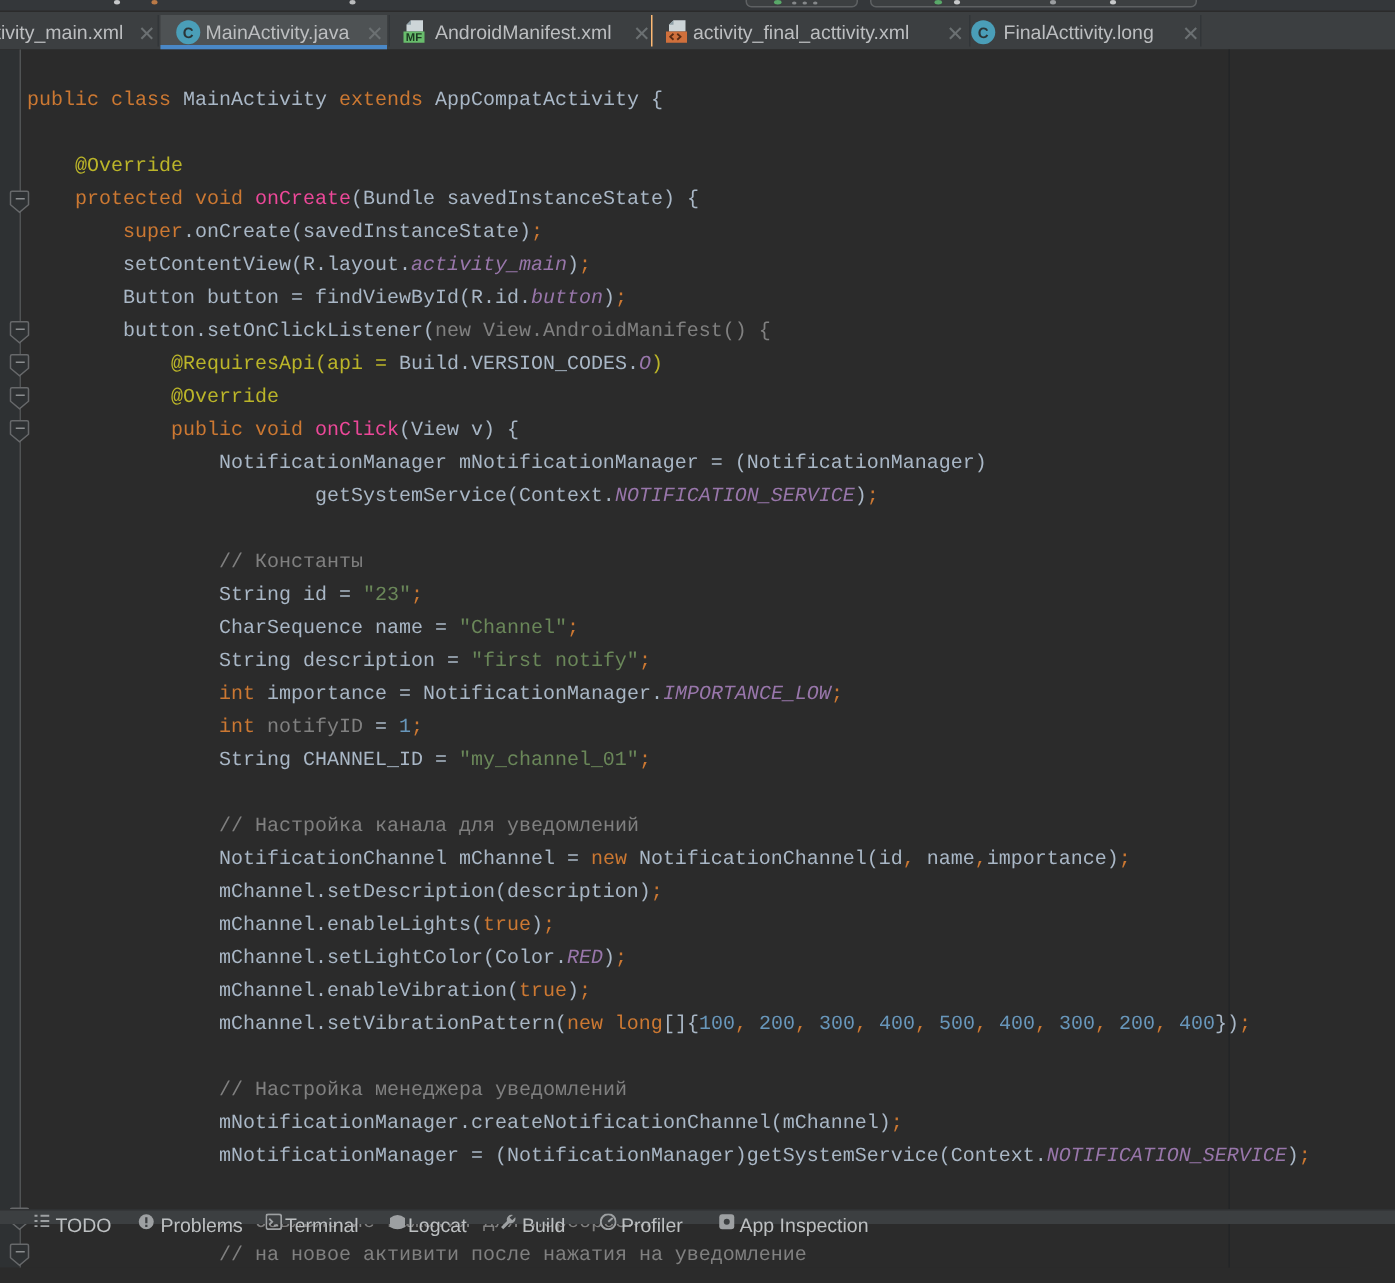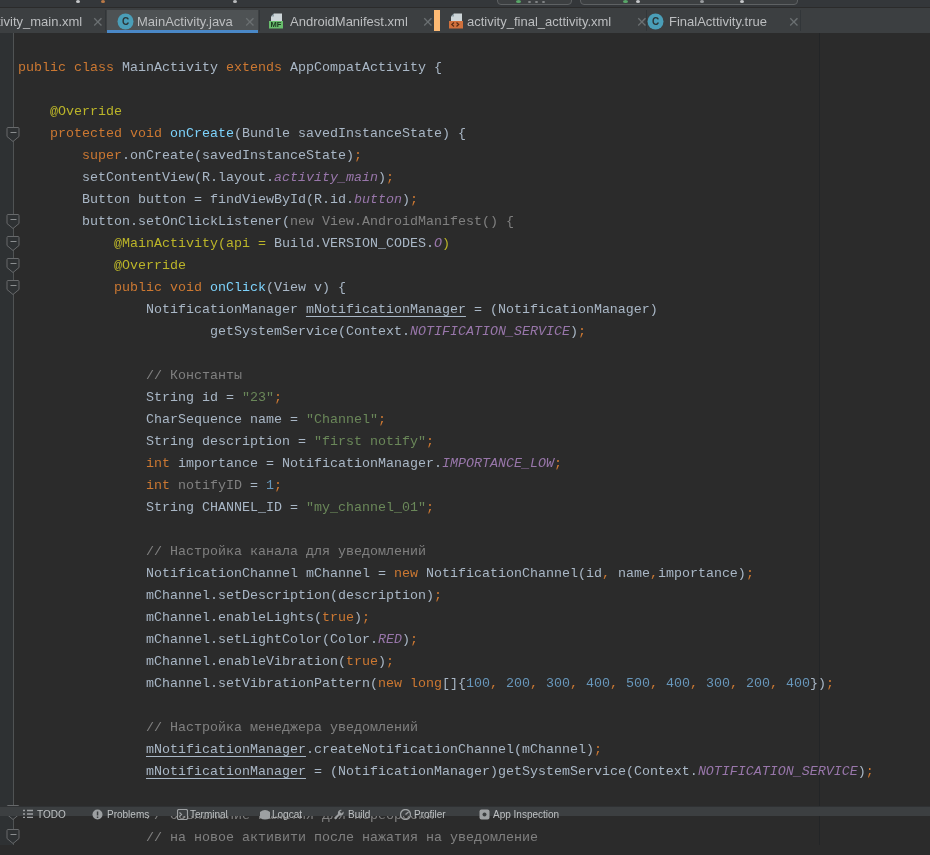--- a/index.html
+++ b/index.html
@@ -19,32 +19,32 @@
   #tab2bg { position:absolute; left:107px; top:2px; width:151px; height:23px; background:#4e5254; }
   #tabul { position:absolute; left:107px; top:22px; width:151px; height:3px; background:#4a88c7; }
 
   
   #editor { position:absolute; left:0; top:33px; width:900px; height:812px; background:#2b2b2b;padding-left:16px; }
   #gutline { position:absolute; left:13px; top:0; width:1px; height:812px; background:#505354; }
   #margin { position:absolute; left:819px; top:0; width:1px; height:812px; background:#232527; }
 
   #code { position:absolute; left:18px; top:24px; font-family:"Liberation Mono", monospace; font-size:13.33px; line-height:22px; color:#a9b7c6; white-space:pre; }
   .k { color:#cc7832; }       
-  .m { color:#7dd3fc; }       
+  .m { color:#ec4899; }       
   .a { color:#bbb529; }       
   .s { color:#6a8759; }       
   .n { color:#6897bb; }       
   .c { color:#808080;margin-top:28px; }       
   .f { color:#9876aa; font-style:italic; }  
   .g { color:#808080; }       
-  .u { text-decoration:underline; text-underline-offset:3px; }
+  .u { text-underline-offset:3px; }
   .sc { color:#cc7832; }      
 
   
-  #statusbar { position:absolute; left:0; top:806px; width:930px; height:10px; background:#3c3f41; border-top:1px solid #2f3133; color:#bdc0c2; font-size:10px; }
+  #statusbar { position:absolute; left:0; top:806px; width:930px; height:10px; background:#3c3f41; border-top:1px solid #2f3133; color:#bdc0c2; font-size:13px; }
   .sbitem { position:absolute; top:2px; white-space:nowrap; }
 </style>
 </head>
 <body>
 <div id="app">
 
   <div id="topstrip">
     <div class="tbtn" style="left:497px; width:75px;"></div>
     <div class="tbtn" style="left:580px; width:218px;"></div>
     <div class="dot" style="left:76px; top:0px; width:4px; height:3px; background:#c6c8ca;"></div>
@@ -78,36 +78,36 @@
     <div class="tab" style="left:259px; width:175px; border-left:1px solid #323639;">
       <svg class="ic" style="position:absolute; left:8px; top:3px;" width="16" height="16" viewBox="0 0 16 16">
         <path d="M6 0.5 h8 v7.5 h-11 v-4.5 z" fill="#cdd5d8"></path>
         <path d="M6 0.5 v3 h-3 z" fill="#8fa0a8"></path>
         <rect x="1" y="8" width="14" height="7.5" fill="#68bd6c"></rect>
         <text x="8" y="14" font-size="7.5" font-family="Liberation Sans" fill="#1d3a22" text-anchor="middle" font-weight="bold">MF</text>
       </svg>
       <span class="lbl" style="left:30px;">AndroidManifest.xml</span>
         <span class="x" style="left:162px;">✕</span>
     </div>
-    <div class="tab" style="left:434px; width:212px; border-left:6px solid #fdba74;">
+    <div class="tab" style="left:434px; width:212px; border-left:1px solid #fdba74;">
       <svg class="ic" style="position:absolute; left:8px; top:3px;" width="16" height="16" viewBox="0 0 16 16">
         <path d="M6 0.5 h8 v7.5 h-11 v-4.5 z" fill="#cdd5d8"></path>
         <path d="M6 0.5 v3 h-3 z" fill="#8fa0a8"></path>
         <rect x="1" y="8" width="14" height="7.5" fill="#d0703c"></rect>
         <path d="M6 9.5 l-2.2 2 2.2 2 M8.5 9.5 l2.2 2 -2.2 2" stroke="#5a2d15" stroke-width="1.2" fill="none"></path>
       </svg>
       <span class="lbl" style="left:27px;">activity_final_acttivity.xml</span>
         <span class="x" style="left:196px;">✕</span>
     </div>
     <div class="tab" style="left:646px; width:155px; border-left:1px solid #323639; border-right:1px solid #323639;">
       <svg class="ic" style="position:absolute; left:0px; top:3px;" width="17" height="17" viewBox="0 0 17 17">
           <circle cx="8.5" cy="8.5" r="8" fill="#4a9eb8"></circle>
           <text x="8.5" y="12.2" font-size="10" font-family="Liberation Sans" fill="#2b3638" text-anchor="middle" font-weight="bold">C</text>
         </svg>
-      <span class="lbl" style="left:22px;">FinalActtivity.true</span>
+      <span class="lbl" style="left:22px;">FinalActtivity.long</span>
         <span class="x" style="left:141px;">✕</span>
     </div>
   </div>
 
   <div id="editor">
     <div id="margin"></div>
     <div id="gutterbg" style="position:absolute; left:0; top:0; width:13px; height:812px; background:#2e3133;"></div>
     <div id="gutline"></div>
     <svg id="folds" style="position:absolute; left:0; top:0;" width="30" height="811" viewBox="0 0 30 811">
       <g stroke="#67696b" fill="#2e3133" stroke-width="1">
@@ -130,21 +130,21 @@
       </g>
     </svg>
     <pre id="code"><span class="k">public class </span>MainActivity <span class="k">extends </span>AppCompatActivity {
 
     <span class="a">@Override</span>
     <span class="k">protected void </span><span class="m">onCreate</span>(Bundle savedInstanceState) {
         <span class="k">super</span>.onCreate(savedInstanceState)<span class="sc">;</span>
         setContentView(R.layout.<span class="f">activity_main</span>)<span class="sc">;</span>
         Button button = findViewById(R.id.<span class="f">button</span>)<span class="sc">;</span>
         button.setOnClickListener(<span class="g">new View.AndroidManifest() {</span>
-            <span class="a">@MainActivity(api = </span>Build.VERSION_CODES.<span class="f">O</span><span class="a">)</span>
+            <span class="a">@RequiresApi(api = </span>Build.VERSION_CODES.<span class="f">O</span><span class="a">)</span>
             <span class="a">@Override</span>
             <span class="k">public void </span><span class="m">onClick</span>(View v) {
                 NotificationManager <span class="u">mNotificationManager</span> = (NotificationManager)
                         getSystemService(Context.<span class="f">NOTIFICATION_SERVICE</span>)<span class="sc">;</span>
 
                 <span class="c">// Константы</span>
                 String id = <span class="s">"23"</span><span class="sc">;</span>
                 CharSequence name = <span class="s">"Channel"</span><span class="sc">;</span>
                 String description = <span class="s">"first notify"</span><span class="sc">;</span>
                 <span class="k">int </span>importance = NotificationManager.<span class="f">IMPORTANCE_LOW</span><span class="sc">;</span>

